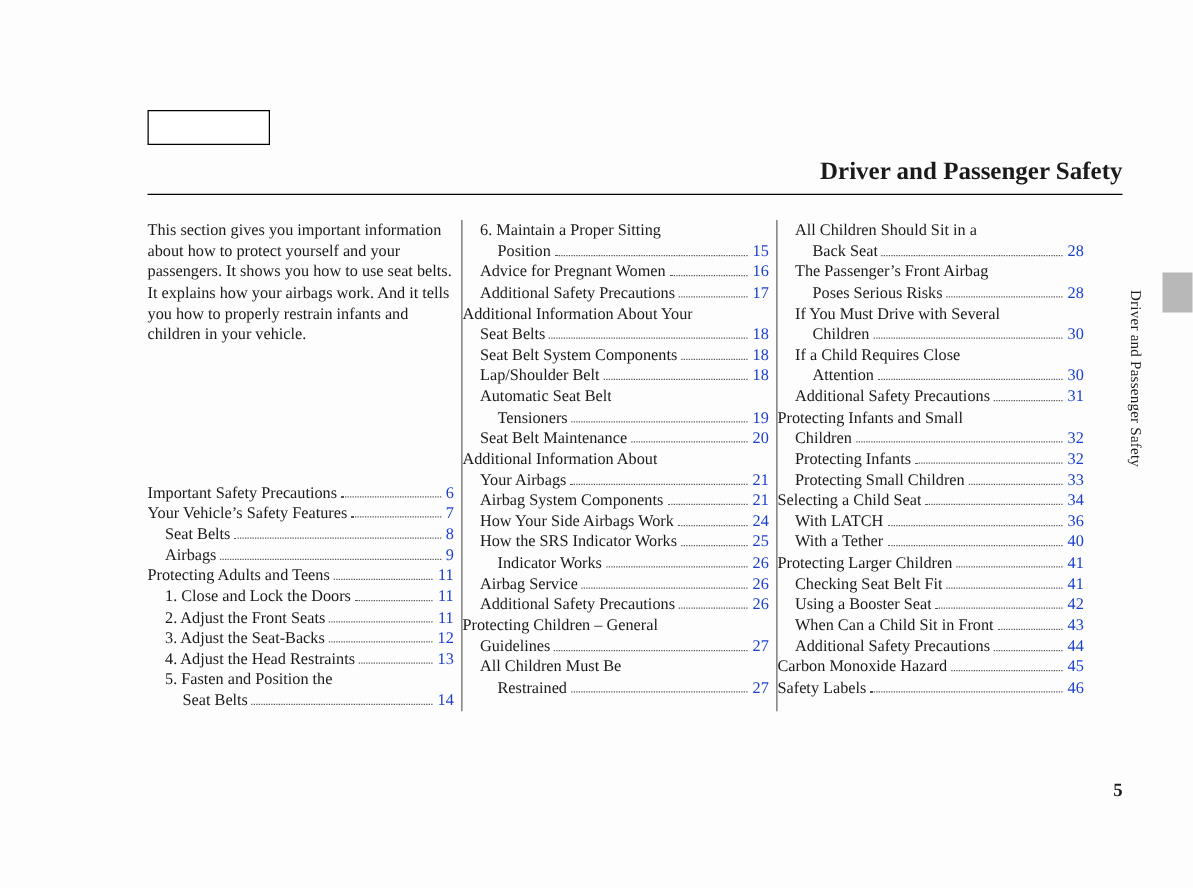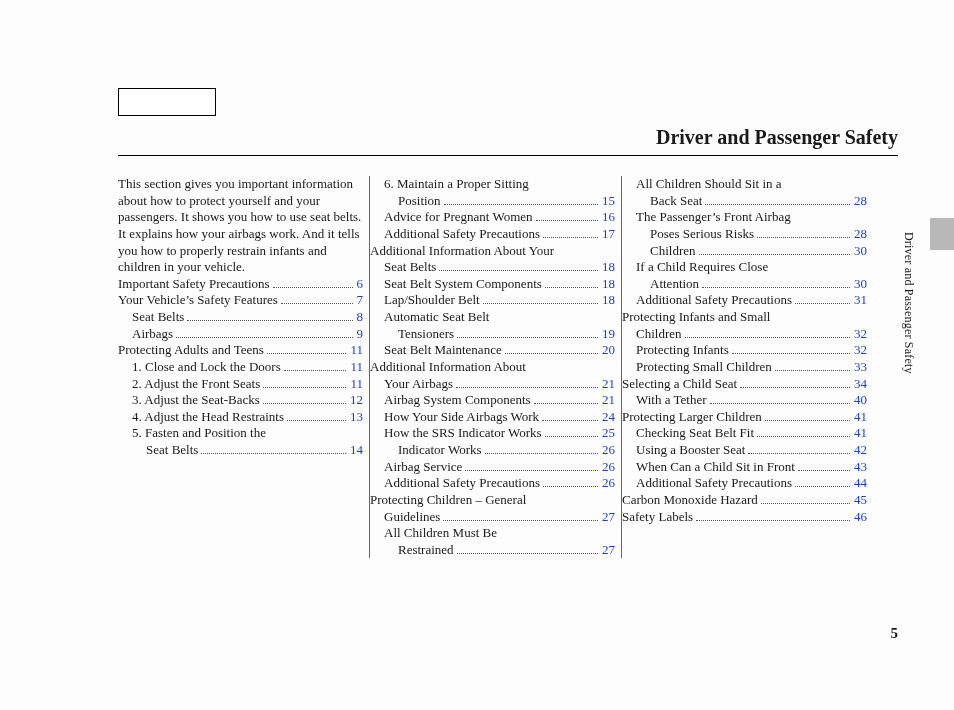--- a/index.html
+++ b/index.html
@@ -66,20 +66,21 @@
     font-size:13px;
     line-height:1.28;
     padding:0 6px;
   }
   .col + .col{
     border-left:1px solid #666;
     padding-left:0;
   }
   .col:first-child{padding-left:0;}
   .intro{
+    margin-bottom:110px;
   }
   .toc-line{
     display:flex;
     align-items:baseline;
     white-space:nowrap;
   }
   .toc-line.lv1{margin-left:0;}
   .toc-line.lv2{margin-left:14px;}
   .toc-line.lv3{margin-left:28px;justify-content:center;}
   .toc-text{
@@ -289,20 +290,23 @@
           <span class="pg">28</span>
         </div>
         <div class="toc-line lv2">
           <span class="toc-text toc-wrap">The Passenger’s Front Airbag</span>
         </div>
         <div class="toc-line lv3">
           <span class="toc-text">Poses Serious Risks</span>
           <span class="dots"></span>
           <span class="pg">28</span>
         </div>
+        <div class="toc-line lv2">
+          <span class="toc-text toc-wrap">If You Must Drive with Several</span>
+        </div>
         <div class="toc-line lv3">
           <span class="toc-text">Children</span>
           <span class="dots"></span>
           <span class="pg">30</span>
         </div>
         <div class="toc-line lv2">
           <span class="toc-text toc-wrap">If a Child Requires Close</span>
         </div>
         <div class="toc-line lv3">
           <span class="toc-text">Attention</span>
@@ -329,20 +333,25 @@
         </div>
         <div class="toc-line lv2">
           <span class="toc-text">Protecting Small Children</span>
           <span class="dots"></span>
           <span class="pg">33</span>
         </div>
         <div class="toc-line lv1">
           <span class="toc-text">Selecting a Child Seat</span>
           <span class="dots"></span>
           <span class="pg">34</span>
+        </div>
+        <div class="toc-line lv2">
+          <span class="toc-text">With LATCH</span>
+          <span class="dots"></span>
+          <span class="pg">36</span>
         </div>
         <div class="toc-line lv2">
           <span class="toc-text">With a Tether</span>
           <span class="dots"></span>
           <span class="pg">40</span>
         </div>
         <div class="toc-line lv1">
           <span class="toc-text">Protecting Larger Children</span>
           <span class="dots"></span>
           <span class="pg">41</span>

